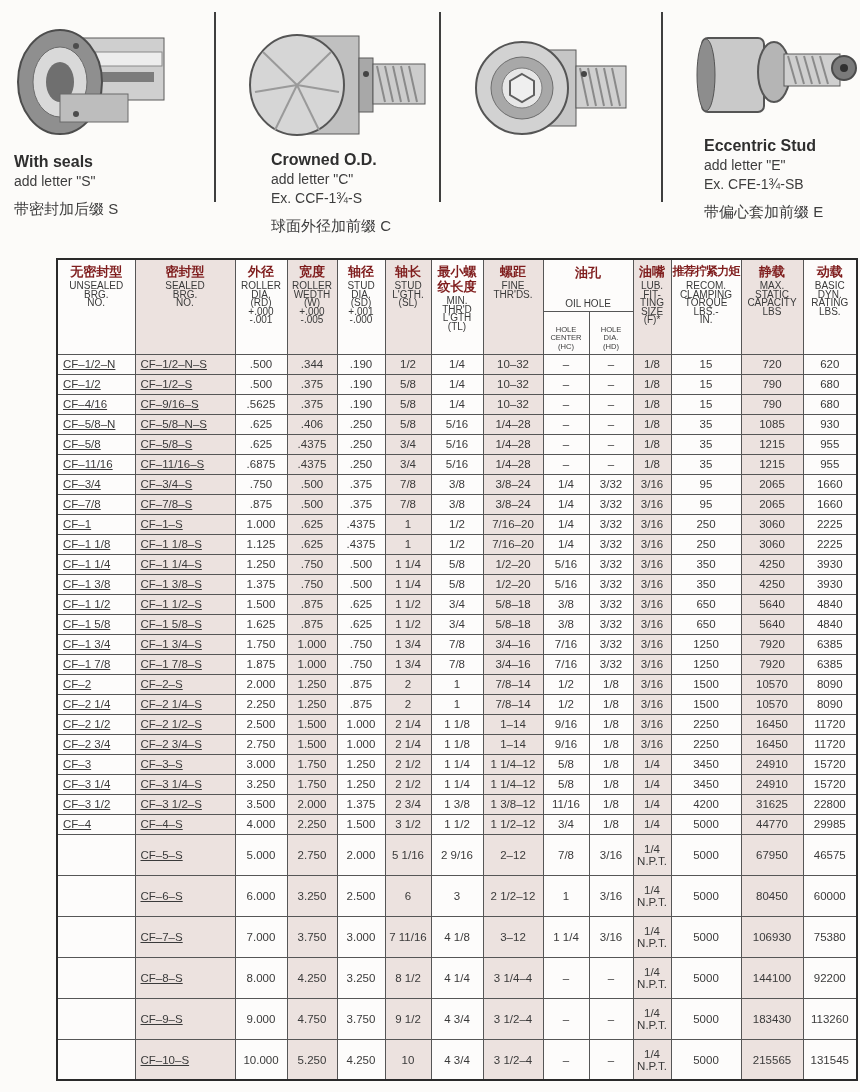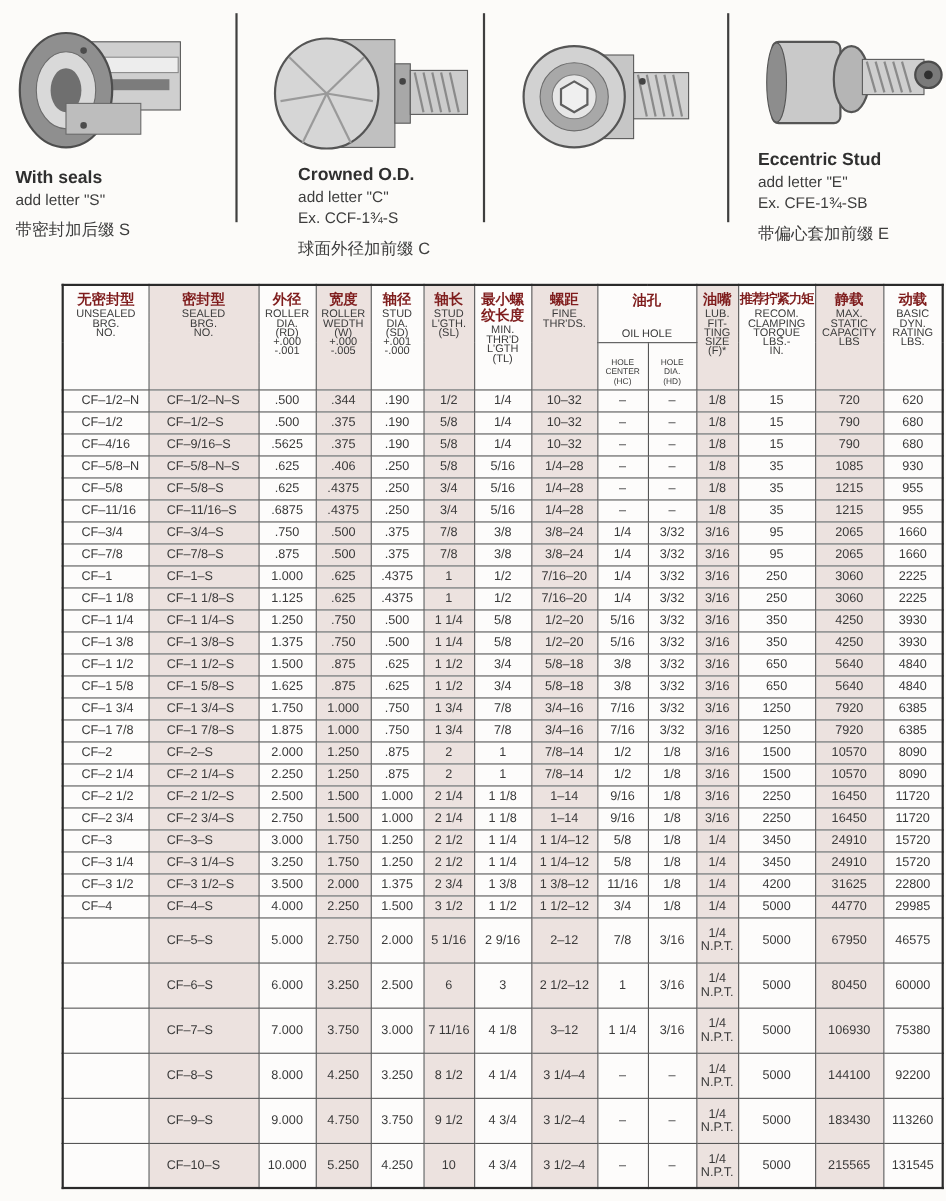--- a/index.html
+++ b/index.html
@@ -32,21 +32,21 @@
   }
   .photo{display:block;}
   .p1 .photo{margin:12px 0 0 6px;}
   .p2 .photo{margin:24px 0 0 30px;}
   .p3 .photo{margin:24px 0 0 32px;}
   .p4 .photo{margin:20px 0 0 30px;}
   .cap{margin-top:8px;}
   .p1 .cap{padding-left:6px;}
   .p2 .cap{padding-left:56px;}
   .p3 .cap{padding-left:57px;}
-  .p4 .cap{padding-left:27px;}
+  .p4 .cap{padding-left:42px;}
   .pname{font-size:16px;font-weight:bold;color:#2f2f2f;line-height:20px;}
   .pline{font-size:14px;line-height:19px;color:#3d3d3d;}
   .pzh{font-size:15px;margin-top:9px;color:#3d3d3d;}
 
   
   .tablewrap{margin:2px 0 0 56px;}
   table{
     border-collapse:collapse;
     table-layout:fixed;
     width:800px;
@@ -65,21 +65,21 @@
   th{padding:4px 1px 2px 1px;vertical-align:top;background:#fdfcfb;}
   th .zh{font-size:13px;font-weight:bold;color:#7f1d1d;line-height:15px;white-space:pre-line;}
   th .en{font-size:10px;font-weight:normal;line-height:8.6px;margin-top:3px;letter-spacing:0;}
   th.tight .zh{font-size:12px;letter-spacing:-0.8px;white-space:nowrap;}
   th.grp{height:46px;vertical-align:top;padding-top:5px;}
   th.grp .en{margin-top:20px;}
   th.sub{height:42px;vertical-align:middle;padding-top:14px;}
   th.sub .en{margin-top:0;font-size:7.6px;line-height:8.8px;}
   td{font-size:11.5px;height:20px;line-height:12px;padding:0 2px;background:#fdfcfb;}
   tr.tall td{height:41px;}
-  td.c0,td.c1{text-align:left;padding-left:16px;}
+  td.c0,td.c1{text-align:left;padding-left:5px;text-decoration:underline;}
   .sh{background:var(--shade) !important;}
 </style>
 </head>
 <body>
 
 <div class="page">
 
   <div class="products">
 
     <figure class="product p1">

